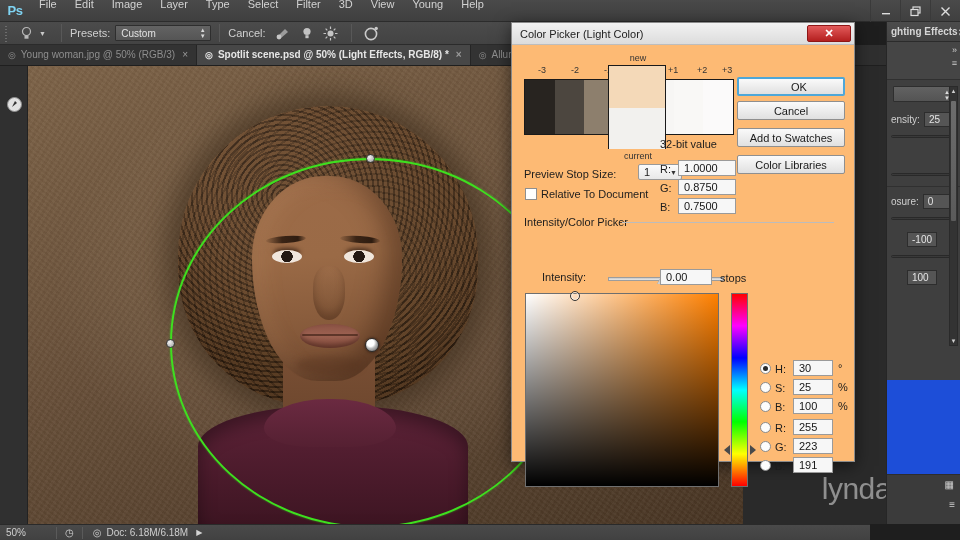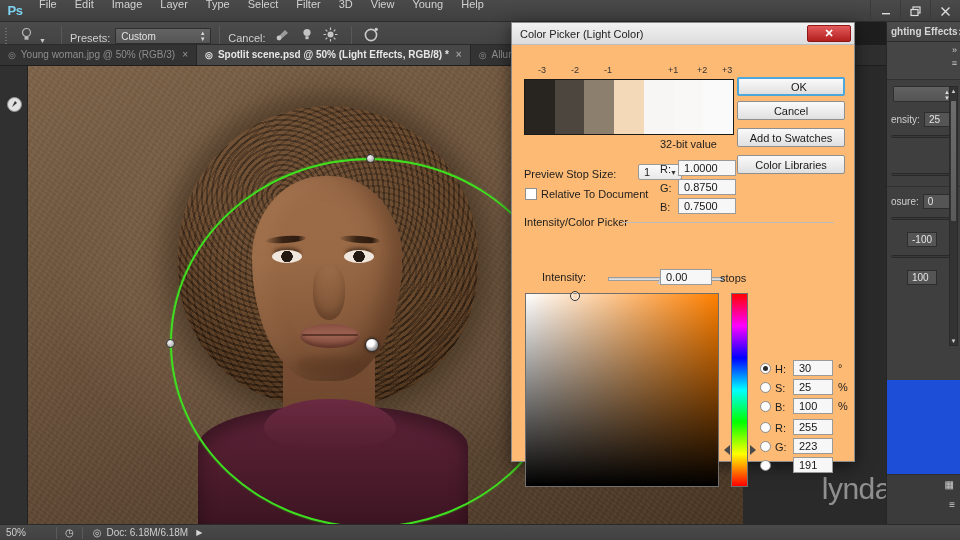--- a/index.html
+++ b/index.html
@@ -33,21 +33,21 @@
     width: 30px; height: 22px; display: flex; align-items: center; justify-content: center;
     color: #d8d8d8; font-size: 11px; border-left: 1px solid #3a3a3a;
   }
   .win-btn svg { display:block; }
 
   
   .optionsbar {
     position: absolute; left: 0; top: 22px; width: 780px; height: 23px;
     background: linear-gradient(#4b4b4b, #434343);
     border-bottom: 1px solid #2b2b2b;
-    display: flex; align-items: flex-end; padding-left: 4px;
+    display: flex; align-items: center; padding-left: 4px;
   }
   .grip { width: 7px; height: 18px; margin-right: 4px;
     background-image: repeating-linear-gradient(to bottom, #6d6d6d 0 1px, transparent 1px 3px);
     background-size: 2px 3px; background-repeat: repeat-y; background-position: 1px 2px;
   }
   .opt-tool-icon { width: 22px; height: 20px; display:flex; align-items:center; justify-content:center; }
   .opt-caret { color: #c8c8c8; font-size: 7px; margin: 0 7px 0 2px; }
   .opt-sep { width: 1px; height: 18px; background: #363636; border-right: 1px solid #585858; margin: 0 8px; }
   .opt-label { font-size: 11px; color: #d0d0d0; margin-right: 5px; white-space: nowrap; }
   .opt-select {
@@ -234,21 +234,21 @@
   .panel-scroll .thumb { position:absolute; left:1px; right:1px; top:14px; height:120px;
     background: linear-gradient(#6d6d6d,#5a5a5a); border-radius:1px; }
   .panel-scroll .arrow { position:absolute; left:0; right:0; text-align:center; color:#cfcfcf; font-size:6px; }
   .panel-foot {
     position:absolute; left:0; right:0; bottom:0; height: 50px; background:#3b3b3b;
     border-top:1px solid #2d2d2d;
   }
 
   
   .statusbar {
-    position: absolute; left: 0; bottom: 0; width: 960px; height: 16px;
+    position: absolute; left: 0; bottom: 0; width: 870px; height: 16px;
     background: linear-gradient(#4a4a4a,#414141); border-top: 1px solid #2a2a2a;
     display: flex; align-items: center; font-size: 10px; color: #cfcfcf;
   }
   .zoom-box { width: 56px; padding-left: 6px; }
   .status-sep { width: 1px; height: 12px; background: #343434; border-right: 1px solid #5a5a5a; }
   .status-doc { padding-left: 10px; display: flex; align-items: center; gap: 5px; }
   .status-arrow { margin-left: 8px; font-size: 8px; color: #d4d4d4; }
 
   
   .dialog {
@@ -611,20 +611,26 @@
         </div>
         <div class="exp-boxes">
           <div style="background:#282420"></div>
           <div style="background:#4c463f"></div>
           <div style="background:#8d7f6d"></div>
           <div style="background:#f4d9b8"></div>
           <div style="background:#f7f6f4"></div>
           <div style="background:#f9f8f6"></div>
           <div style="background:#fbfafa"></div>
         </div>
+        <div class="new-current">
+          <span class="nc-label" style="top:-13px">new</span>
+          <div class="nc-new"></div>
+          <div class="nc-cur"></div>
+          <span class="nc-label" style="top:85px">current</span>
+        </div>
       </div>
 
       <span class="lbl" style="left:12px; top:123px">Preview Stop Size:</span>
       <div class="mini-select" style="left:126px; top:119px">
         <span>1</span>
         <span class="arr">▼</span>
       </div>
 
       <div class="chk-box" style="left:13px; top:143px"></div>
       <span class="lbl" style="left:29px; top:143px">Relative To Document</span>

